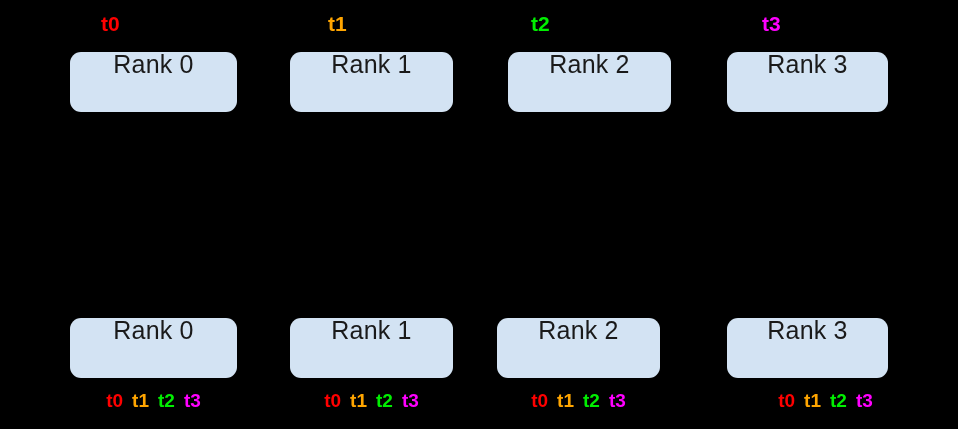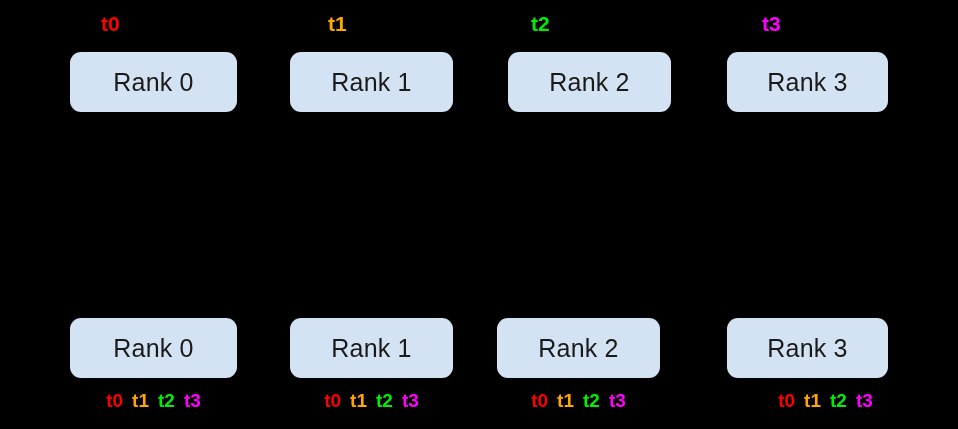--- a/index.html
+++ b/index.html
@@ -19,21 +19,21 @@
     width: 958px;
     height: 429px;
     background: #000000;
   }
 
   .rank-box {
     position: absolute;
     background: #d3e3f3;
     border-radius: 11px;
     display: flex;
-    align-items: center;
+    align-items: flex-start;
     justify-content: center;
     box-sizing: border-box;
   }
   .rank-box-label {
     font-family: "Liberation Sans", sans-serif;
     font-size: 25px;
     color: #1a1a1a;
     letter-spacing: 0.2px;
     white-space: nowrap;
     line-height: 1;

